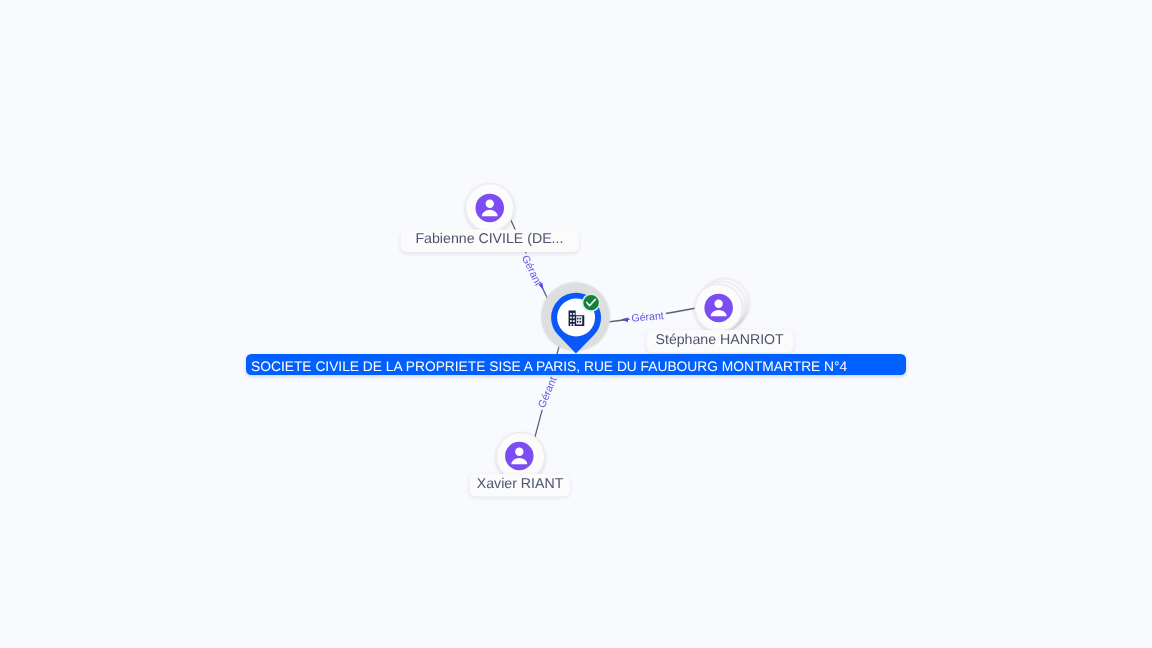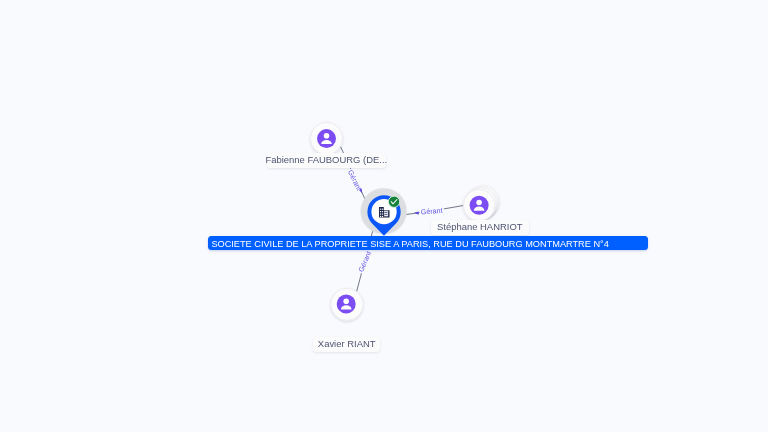--- a/index.html
+++ b/index.html
@@ -8,21 +8,21 @@
   #stage{position:relative;width:768px;height:432px;background:#f9fafe;}
   svg.layer{position:absolute;left:0;top:0;width:768px;height:432px;overflow:visible;
        transform:translateZ(0);}
   .nodelabel{position:absolute;background:#fbfbfc;transform:translateZ(0);border-radius:4px;
          font-size:9.45px;color:#4e5470;white-space:nowrap;
          display:flex;align-items:center;justify-content:center;line-height:9.45px;padding-bottom:1.6px;box-sizing:border-box;
          box-shadow:0 1px 2.5px rgba(35,45,75,.10);}
   .mainlabel{position:absolute;background:#0060ff;transform:translateZ(0);color:#fff;border-radius:3.5px;
          font-size:9.2px;white-space:nowrap;display:flex;align-items:center;line-height:9.2px;
          justify-content:flex-start;padding-left:3.2px;padding-top:2.3px;box-sizing:border-box;
-         box-shadow:0 1px 2.5px rgba(20,60,160,.22);margin-left:44px;}
+         box-shadow:0 1px 2.5px rgba(20,60,160,.22);}
 </style>
 </head>
 <body>
 
 <div id="stage">
 
   <svg class="layer" viewBox="0 0 768 432">
 
     <g stroke="#5a6071" stroke-width="0.85" fill="none" stroke-linecap="butt">
       <path d="M340.4,146.3 Q352.0,172.0 367.9,205.1"></path>
@@ -109,17 +109,17 @@
 
     <g>
       <circle cx="347.0" cy="304.3" r="16.05" fill="#fcfcfd" stroke="#ededf1" stroke-width="1" filter="url(#softshadow)"></circle>
       <circle cx="346.2" cy="304.0" r="9.5" fill="#7b4df3"></circle>
       <use href="#personglyph" x="346.2" y="304.0"></use>
     </g>
   </svg>
 
   <div class="mainlabel" style="left:164.2px;top:236.1px;width:440px;height:14.3px;">SOCIETE CIVILE DE LA PROPRIETE SISE A PARIS, RUE DU FAUBOURG MONTMARTRE N°4</div>
 
-  <div class="nodelabel" style="left:267px;top:153.2px;width:118.6px;height:14.5px;">Fabienne FAUBOURG (DE...</div>
+  <div class="nodelabel" style="left:267px;top:153.2px;width:118.6px;height:14.5px;">Fabienne CIVILE (DE...</div>
   <div class="nodelabel" style="left:431px;top:220.3px;width:97.5px;height:14.5px;">Stéphane HANRIOT</div>
-  <div class="nodelabel" style="left:313px;top:337px;width:67.4px;height:14.5px;">Xavier RIANT</div>
+  <div class="nodelabel" style="left:313px;top:316px;width:67.4px;height:14.5px;">Xavier RIANT</div>
 
 </div>
 
 </body></html>

